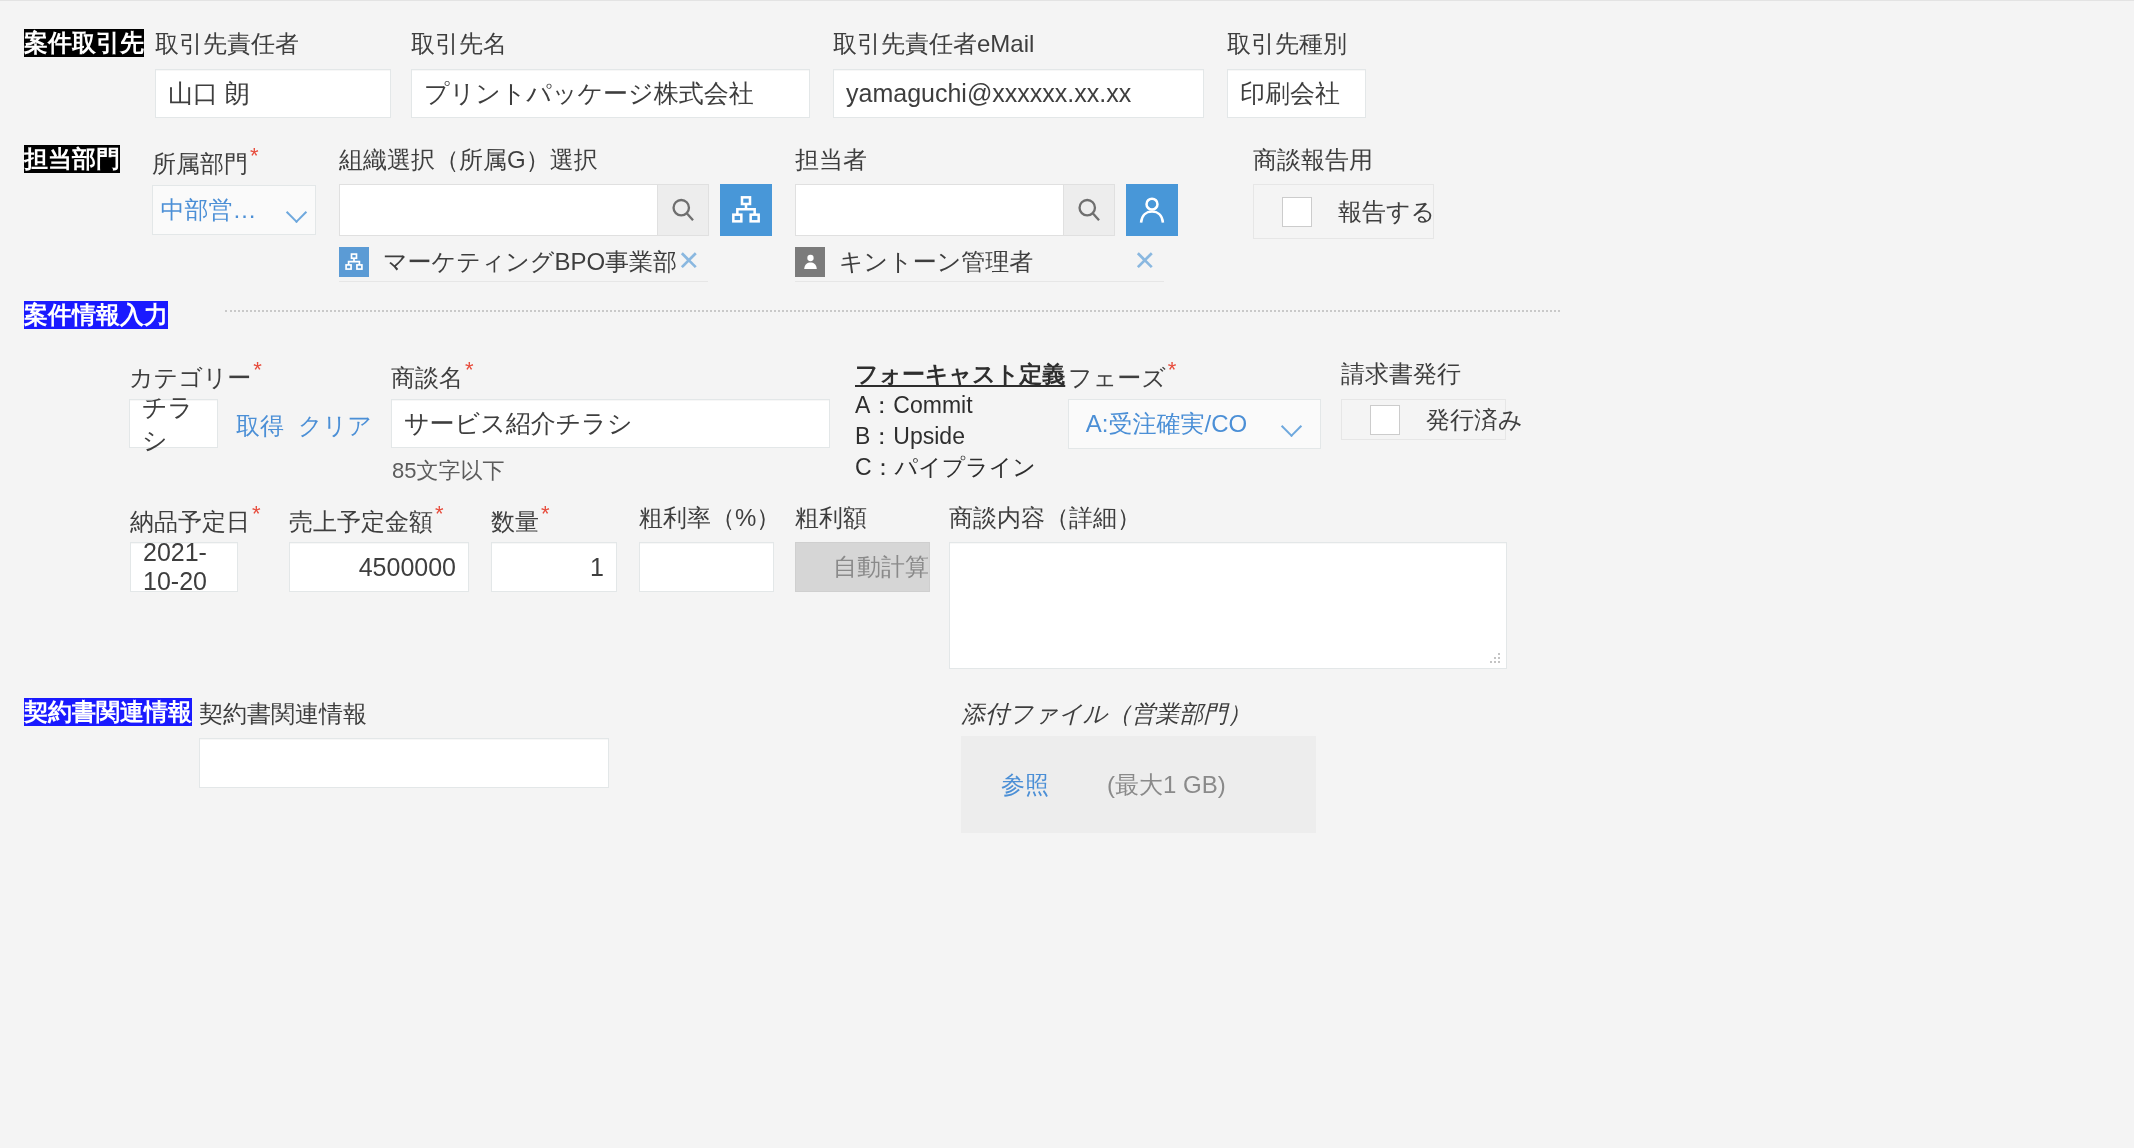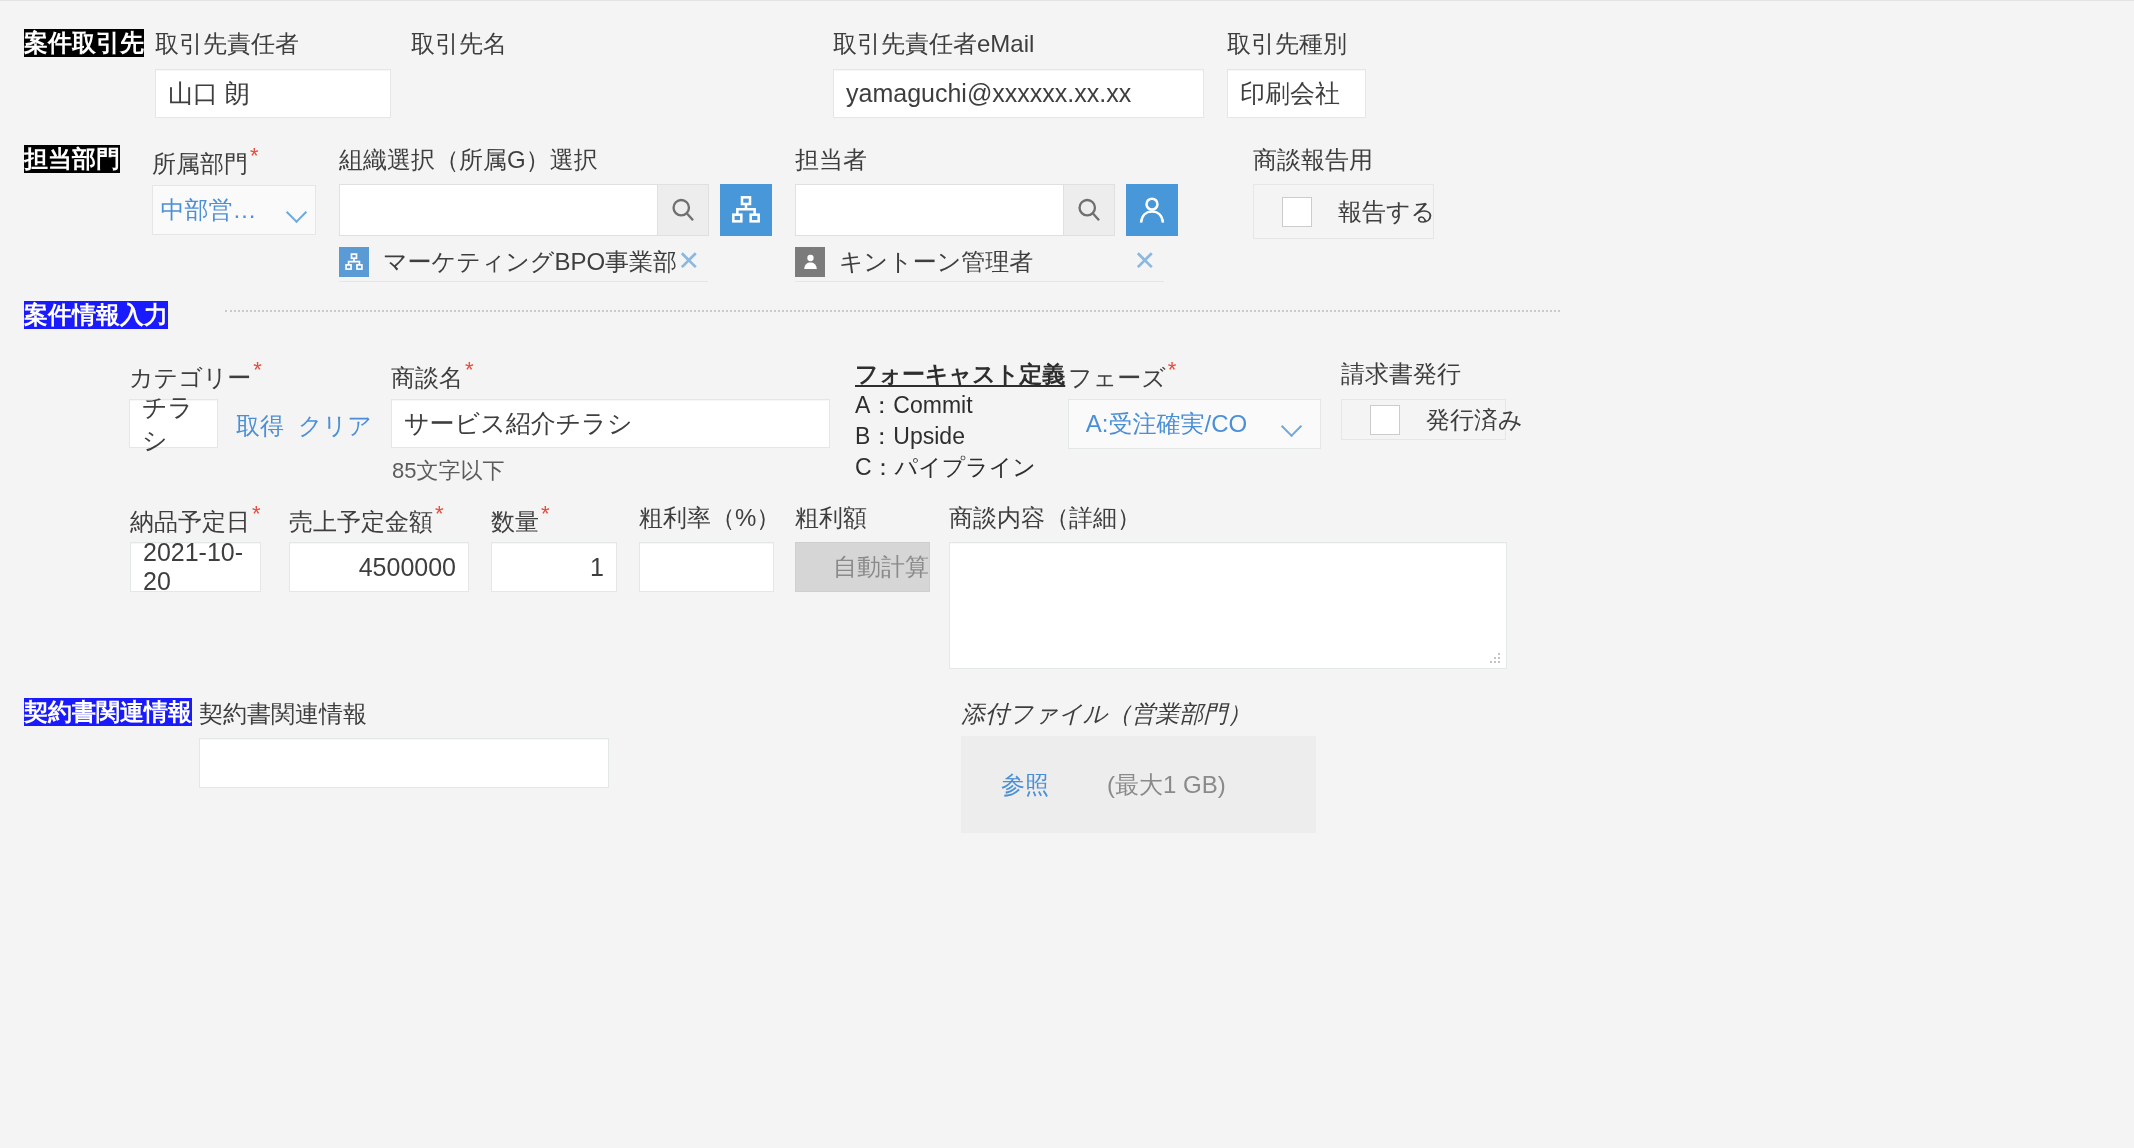--- a/index.html
+++ b/index.html
@@ -258,20 +258,21 @@
 <body>
 
 <div class="page">
 
   <div class="sec-label black" style="left:24px; top:28px;">案件取引先</div>
 
   <div class="fld-label" style="position:absolute; left:155px; top:28px;">取引先責任者</div>
   <div class="txtbox" style="position:absolute; left:155px; top:68px; width:236px; height:49px;">山口 朗</div>
 
   <div class="fld-label" style="position:absolute; left:411px; top:28px;">取引先名</div>
+  <div class="txtbox" style="position:absolute; left:411px; top:68px; width:399px; height:49px;">プリントパッケージ株式会社</div>
 
   <div class="fld-label" style="position:absolute; left:833px; top:28px;">取引先責任者eMail</div>
   <div class="txtbox" style="position:absolute; left:833px; top:68px; width:371px; height:49px;">yamaguchi@xxxxxx.xx.xx</div>
 
   <div class="fld-label" style="position:absolute; left:1227px; top:28px;">取引先種別</div>
   <div class="txtbox" style="position:absolute; left:1227px; top:68px; width:139px; height:49px;">印刷会社</div>
 
   <div class="sec-label black" style="left:24px; top:144px;">担当部門</div>
 
   <div class="fld-label" style="position:absolute; left:152px; top:144px;">
@@ -380,21 +381,21 @@
 
   <div class="fld-label" style="position:absolute; left:1341px; top:358px;">請求書発行</div>
   <div class="chk-frame" style="left:1341px; top:398px; width:165px; height:41px;">
     <span class="chk-box"></span>
     <span class="chk-text">発行済み</span>
   </div>
 
   <div class="fld-label" style="position:absolute; left:130px; top:502px;">
     <span>納品予定日</span><span class="req">*</span>
   </div>
-  <div class="txtbox" style="position:absolute; left:130px; top:541px; width:131px; height:50px;">2021-10-20</div>
+  <div class="txtbox" style="position:absolute; left:130px; top:541px; width:108px; height:50px;">2021-10-20</div>
 
   <div class="fld-label" style="position:absolute; left:289px; top:502px;">
     <span>売上予定金額</span><span class="req">*</span>
   </div>
   <div class="txtbox num" style="position:absolute; left:289px; top:541px; width:180px; height:50px;">4500000</div>
 
   <div class="fld-label" style="position:absolute; left:491px; top:502px;">
     <span>数量</span><span class="req">*</span>
   </div>
   <div class="txtbox num" style="position:absolute; left:491px; top:541px; width:126px; height:50px;">1</div>

